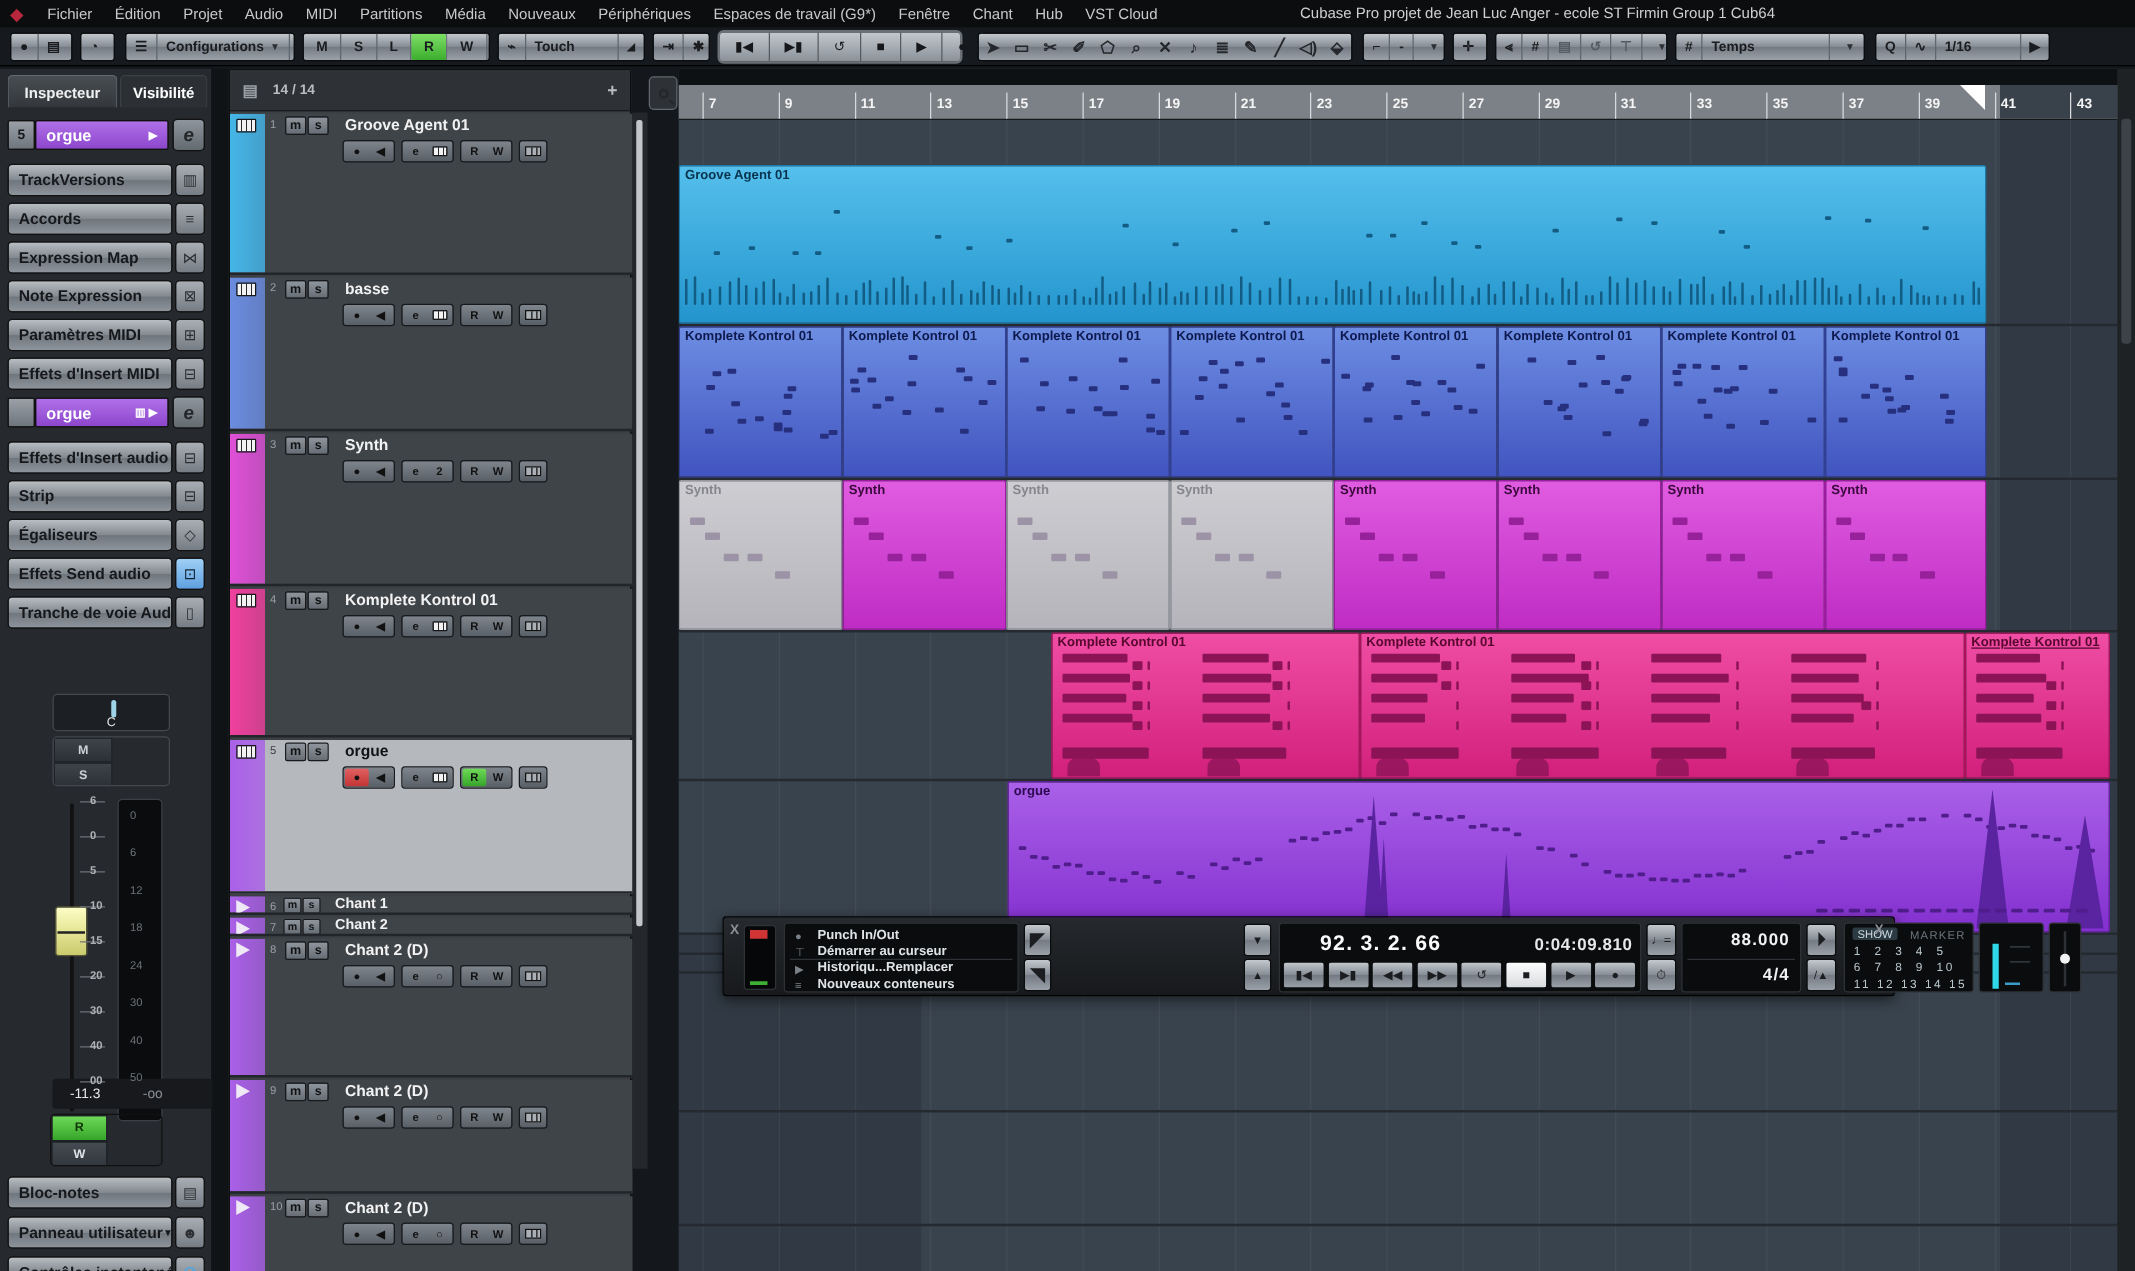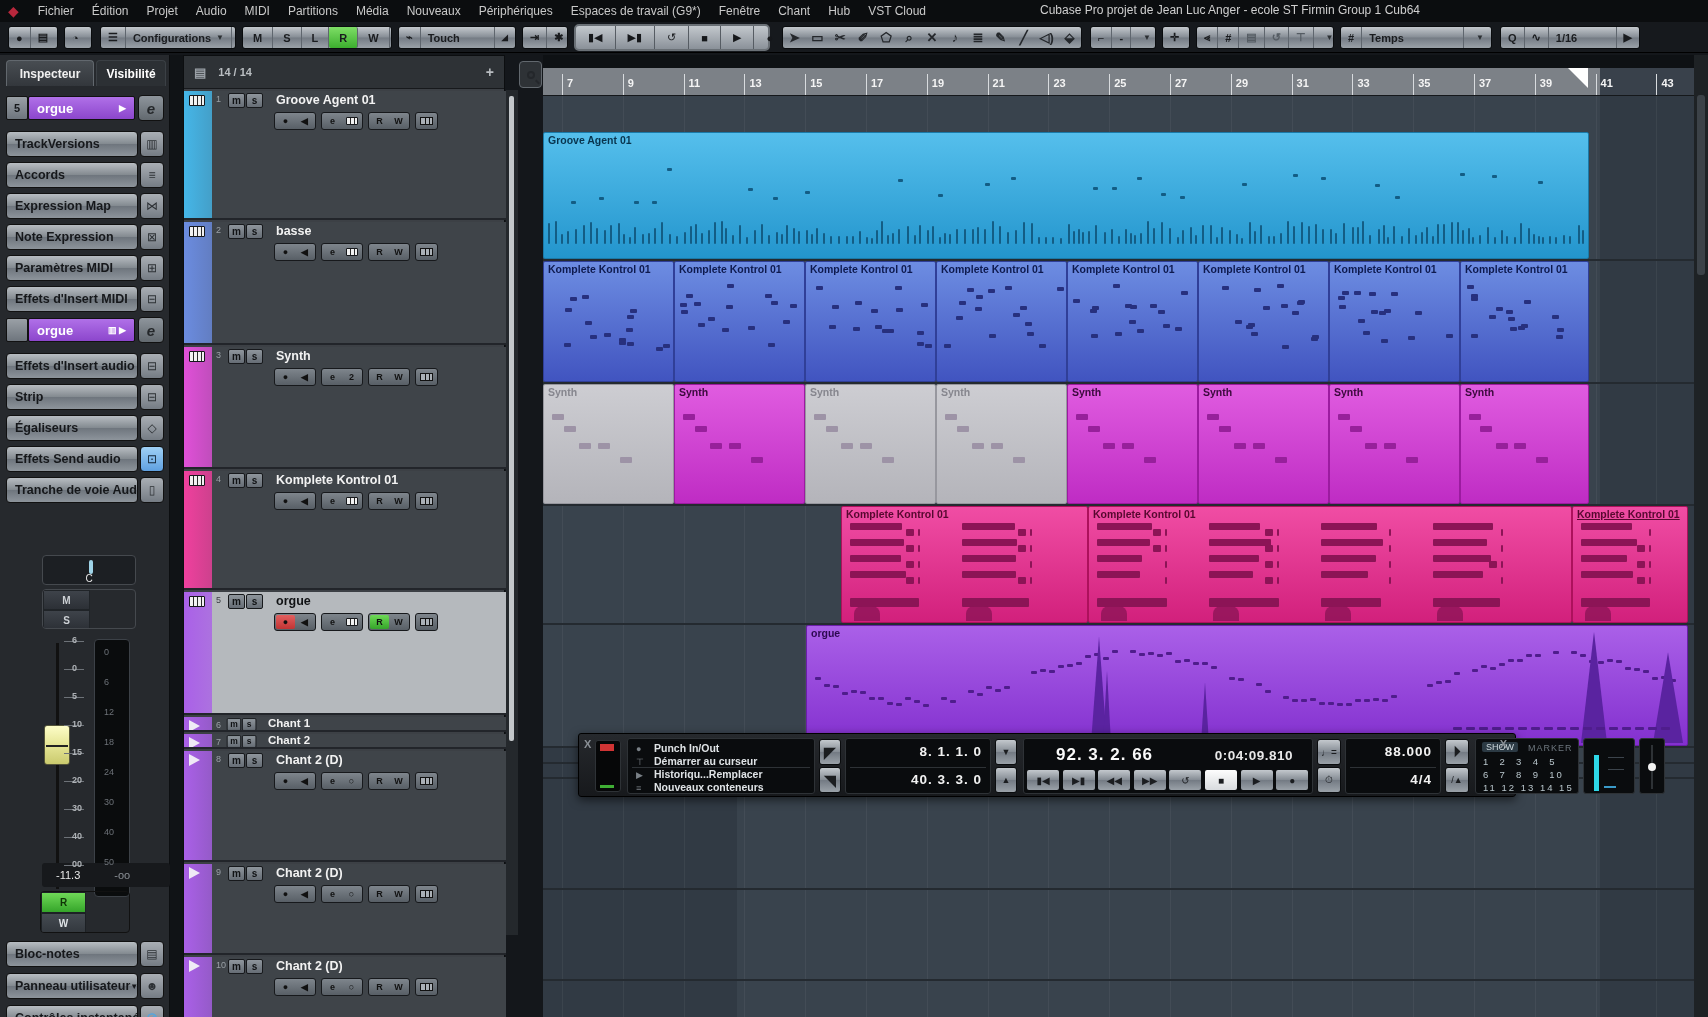--- a/index.html
+++ b/index.html
@@ -1406,32 +1406,27 @@
           <div class="tmenu-row" style="top: 29px;">Historiqu...Remplacer</div>
           <div class="tmenu-ico" style="top: 44px;">≡</div>
           <div class="tmenu-row" style="top: 42px;">Nouveaux conteneurs</div>
         </div>
       <div style="position:absolute;left:4px;top:28px;right:4px;height:1px;background:#2e3236;"></div>
     </div>
 
     <div class="tp-btn" style="position:absolute;left:240px;top:5px;width:22px;height:26px;">◤</div>
     <div class="tp-btn" style="position:absolute;left:240px;top:33px;width:22px;height:26px;">◥</div>
 
-    <div class="tp-black" style="left:266px;top:4px;width:146px;height:56px;">
-      <div class="loc-num" style="top:5px;">8. 1. 1.  0</div>
-      <div style="position:absolute;left:4px;top:28px;right:4px;height:1px;background:#2e3236;"></div>
-      <div class="loc-num" style="top:33px;">40. 3. 3.  0</div>
-    </div>
 
     <div class="tp-btn" style="position:absolute;left:416px;top:5px;width:22px;height:26px;font-size:9px;">▼</div>
     <div class="tp-btn" style="position:absolute;left:416px;top:33px;width:22px;height:26px;font-size:9px;">▲</div>
 
     <div class="tp-black" style="left:444px;top:4px;width:290px;height:56px;">
       <div class="bigpos" style="left:32px;top:6px;">92. 3. 2. 66</div>
-      <div class="timepos" style="right:19px;top:9px;">0:04:09.810</div>
+      <div class="timepos" style="right:6px;top:9px;">0:04:09.810</div>
       <div id="tpbtns" style="position:absolute;left:2px;top:30px;width:286px;height:24px;">
           <div class="tp-btn" style="position: absolute; left: 0px; top: 0px; width: 34px; height: 22px; font-size: 10px;">▮◀</div>
           <div class="tp-btn" style="position: absolute; left: 35.6px; top: 0px; width: 34px; height: 22px; font-size: 10px;">▶▮</div>
           <div class="tp-btn" style="position: absolute; left: 71.2px; top: 0px; width: 34px; height: 22px; font-size: 10px;">◀◀</div>
           <div class="tp-btn" style="position: absolute; left: 106.8px; top: 0px; width: 34px; height: 22px; font-size: 10px;">▶▶</div>
           <div class="tp-btn" style="position: absolute; left: 142.4px; top: 0px; width: 34px; height: 22px; font-size: 10px;">↺</div>
           <div class="tp-btn lit" style="position: absolute; left: 178px; top: 0px; width: 34px; height: 22px; font-size: 10px;">■</div>
           <div class="tp-btn" style="position: absolute; left: 213.6px; top: 0px; width: 34px; height: 22px; font-size: 10px;">▶</div>
           <div class="tp-btn" style="position: absolute; left: 249.2px; top: 0px; width: 34px; height: 22px; font-size: 10px;">●</div>
         </div>

